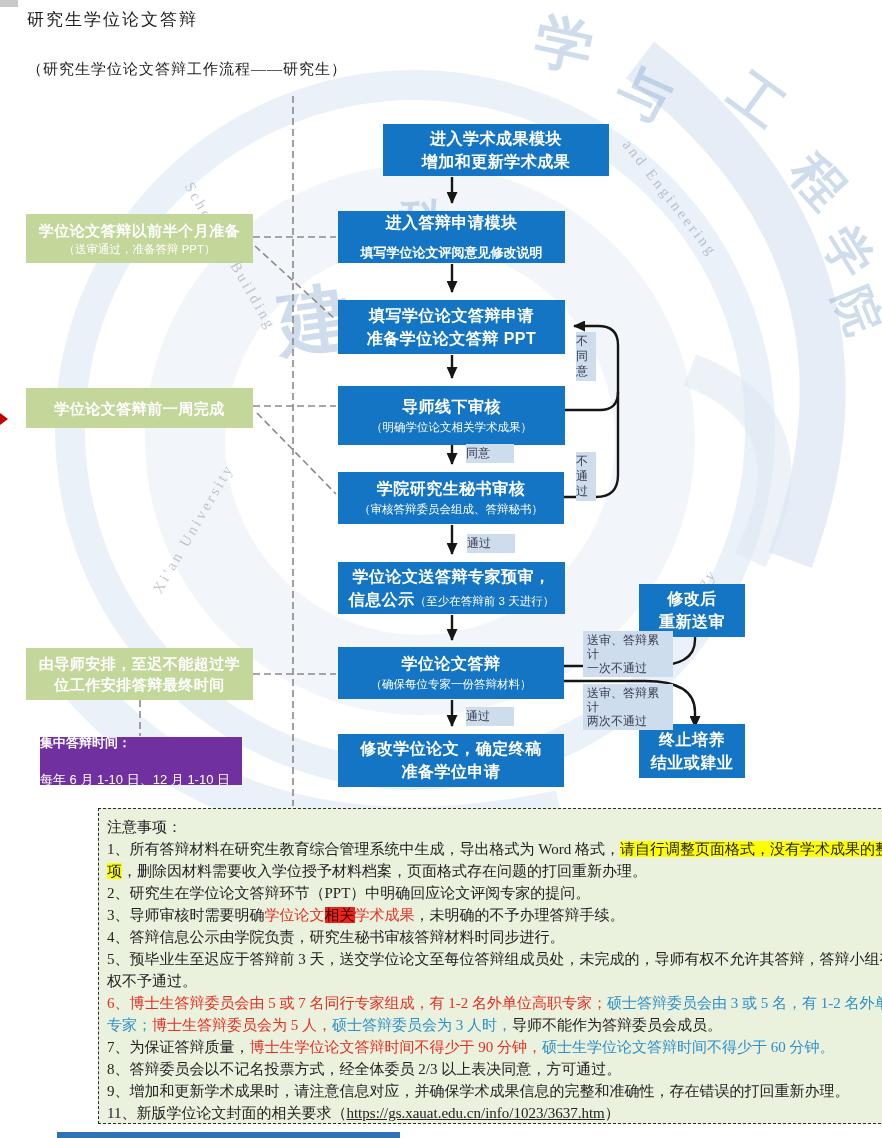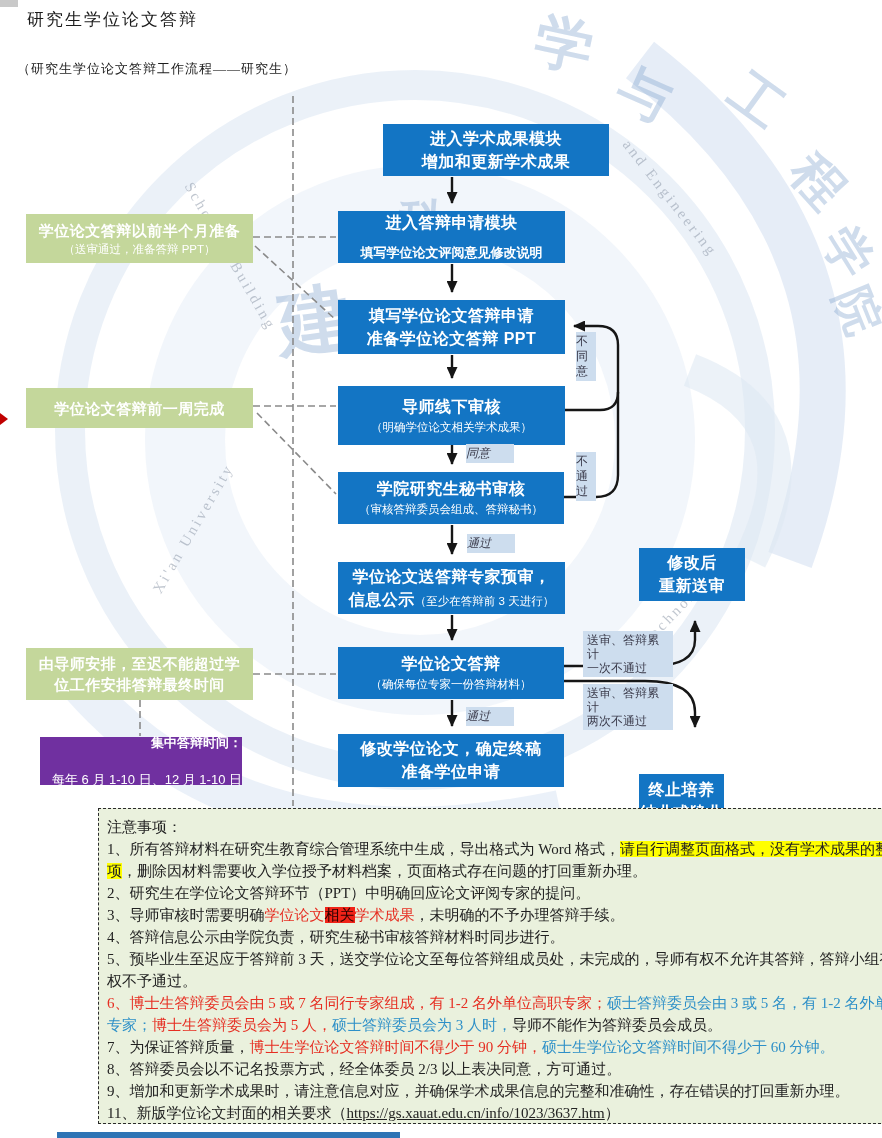--- a/index.html
+++ b/index.html
@@ -25,62 +25,62 @@
   .wm-e4{left:598px;top:612px;transform:rotate(-46deg);}
 
   .corner-artifact{position:absolute;left:0;top:0;width:18px;height:7px;background:#c9c9c9;z-index:3;}
   .revision-mark{position:absolute;left:0;top:413px;width:0;height:0;z-index:3;
                  border-top:6px solid transparent;border-bottom:6px solid transparent;border-left:8px solid #c00000;}
   .bottom-bar{position:absolute;left:57px;top:1132px;width:343px;height:6px;z-index:3;
               background:var(--bottom_bar_blue,#2e74b5);}
 
   .page-title{position:absolute;left:27px;top:8px;font-family:"Liberation Serif","DejaVu Serif",serif;
               font-size:17px;letter-spacing:2px;color:#1c1c1c;z-index:2;}
-  .page-subtitle{position:absolute;left:17px;top:60px;font-family:Liberation Serif, serif;
-              font-size:13px;letter-spacing:1px;color:#1c1c1c;z-index:2;}
+  .page-subtitle{position:absolute;left:27px;top:60px;font-family:Liberation Serif, serif;
+              font-size:15px;letter-spacing:1px;color:#1c1c1c;z-index:2;}
 
   .fbox{position:absolute;z-index:2;background:var(--box_blue,#1375c4);color:#fff;display:flex;
         flex-direction:column;align-items:center;justify-content:center;text-align:center;gap:3px;}
   .fbox .big{font-size:16px;font-weight:700;letter-spacing:0.5px;line-height:20px;}
   .fbox .mid{font-size:13px;font-weight:600;line-height:16px;}
   .fbox .small{font-size:11.5px;font-weight:500;line-height:15px;}
   .b1{left:339px;top:124px;width:226px;height:52px;margin-left:44px;}
   .b2{left:338px;top:211px;width:227px;height:52px;gap:12px;}
   .b3{left:338px;top:300px;width:227px;height:54px;}
   .b4{left:338px;top:386px;width:227px;height:59px;}
   .b5{left:338px;top:472px;width:226px;height:52px;}
   .b6{left:338px;top:562px;width:227px;height:52px;}
   .b7{left:338px;top:647px;width:226px;height:52px;}
   .b8{left:338px;top:734px;width:226px;height:53px;}
-  .s1{left:639px;top:548px;width:106px;height:53px;}
-  .s2{left:639px;top:774px;width:85px;height:54px;text-align:right;}
+  .s1{left:639px;top:584px;width:106px;height:53px;}
+  .s2{left:639px;top:724px;width:106px;height:54px;text-align:right;}
 
   .lbl{position:absolute;z-index:2;background:var(--label_blue_bg,#cdddee);color:#3a3a4a;
        text-align:left;}
-  .lbl-h{font-size:12px;line-height:19px;height:19px;width:48px;font-style:italic;}
+  .lbl-h{font-size:12px;line-height:19px;height:19px;width:48px;}
   .lbl-agree{left:466px;top:444px;}
   .lbl-pass1{left:467px;top:534px;}
   .lbl-pass2{left:466px;top:707px;}
   .lbl-v{width:20px;font-size:12px;line-height:15px;word-break:break-all;padding:2px 0;}
   .lbl-disagree{left:576px;top:332px;}
   .lbl-notpass{left:576px;top:452px;}
   .lbl-2line{font-size:12px;line-height:14px;padding:2px 4px;width:82px;}
   .lbl-fail1{left:583px;top:631px;}
   .lbl-fail2{left:583px;top:684px;}
 
   .gbox{position:absolute;z-index:2;background:var(--green_box,#c4d79b);color:#fff;display:flex;
         flex-direction:column;align-items:center;justify-content:center;text-align:center;gap:2px;}
   .gbox .g-big{font-size:15px;font-weight:600;letter-spacing:0.5px;line-height:19px;}
   .gbox .g-small{font-size:11.5px;font-weight:500;line-height:14px;}
   .g1{left:26px;top:214px;width:227px;height:49px;}
   .g2{left:26px;top:388px;width:227px;height:40px;}
   .g3{left:26px;top:648px;width:227px;height:52px;}
   .pbox{position:absolute;left:40px;top:737px;width:202px;height:48px;z-index:2;
         background:var(--purple_box,#7030a0);color:#fff;display:flex;flex-direction:column;
-        align-items:flex-end;justify-content:center;text-align:center;gap:3px;}
+        align-items:flex-start;justify-content:center;text-align:center;gap:3px;}
   .pbox .p1{font-size:13px;font-weight:700;}
   .pbox .p2{font-size:13px;font-weight:500;margin-top:16px;}
 
   .notes{position:absolute;left:55px;top:808px;width:818px;height:316px;z-index:2;box-sizing:border-box;
          background:var(--notes_bg,#eaf1dd);border:1.5px dashed #2b2b2b;padding:7px 8px 4px 8px;
          font-family:"Liberation Serif","DejaVu Serif",serif;font-size:15px;line-height:22px;color:#222;margin-left:43px;}
   .note-line{white-space:normal;}
   .seg-plain{color:#222;}
   .seg-red{color:var(--note_red,#e62e22);}
   .seg-blue{color:var(--note_blue,#2e90c8);}

